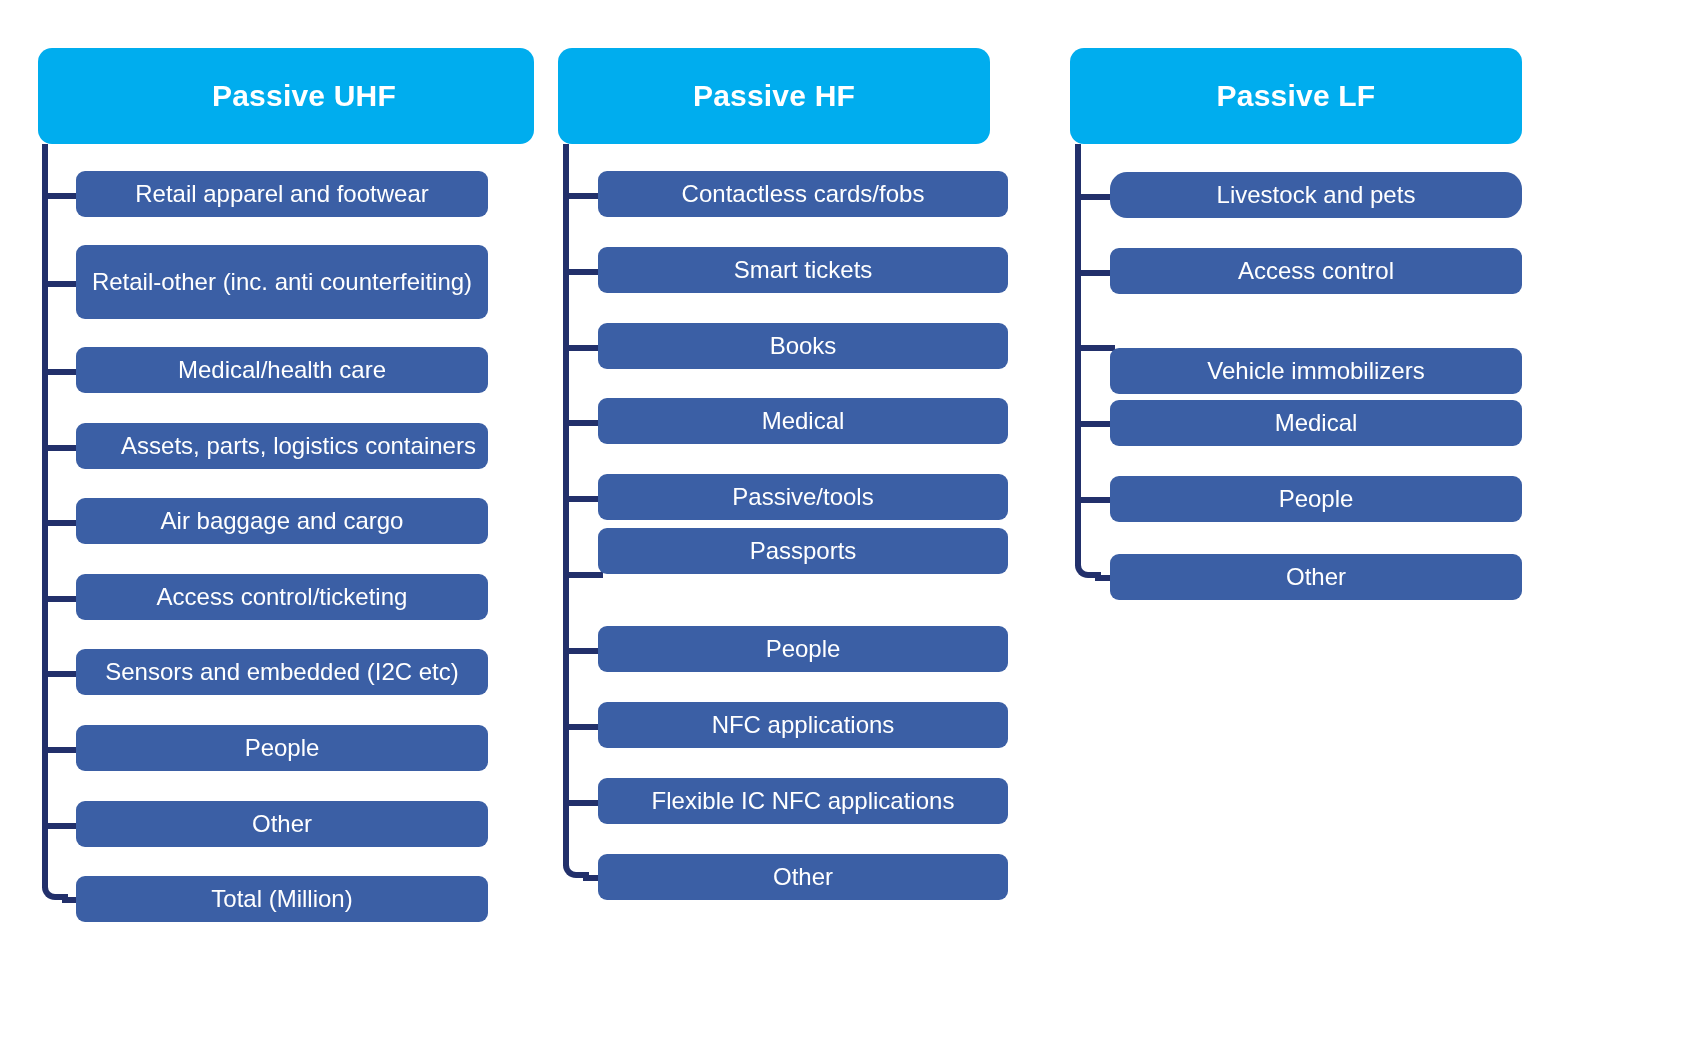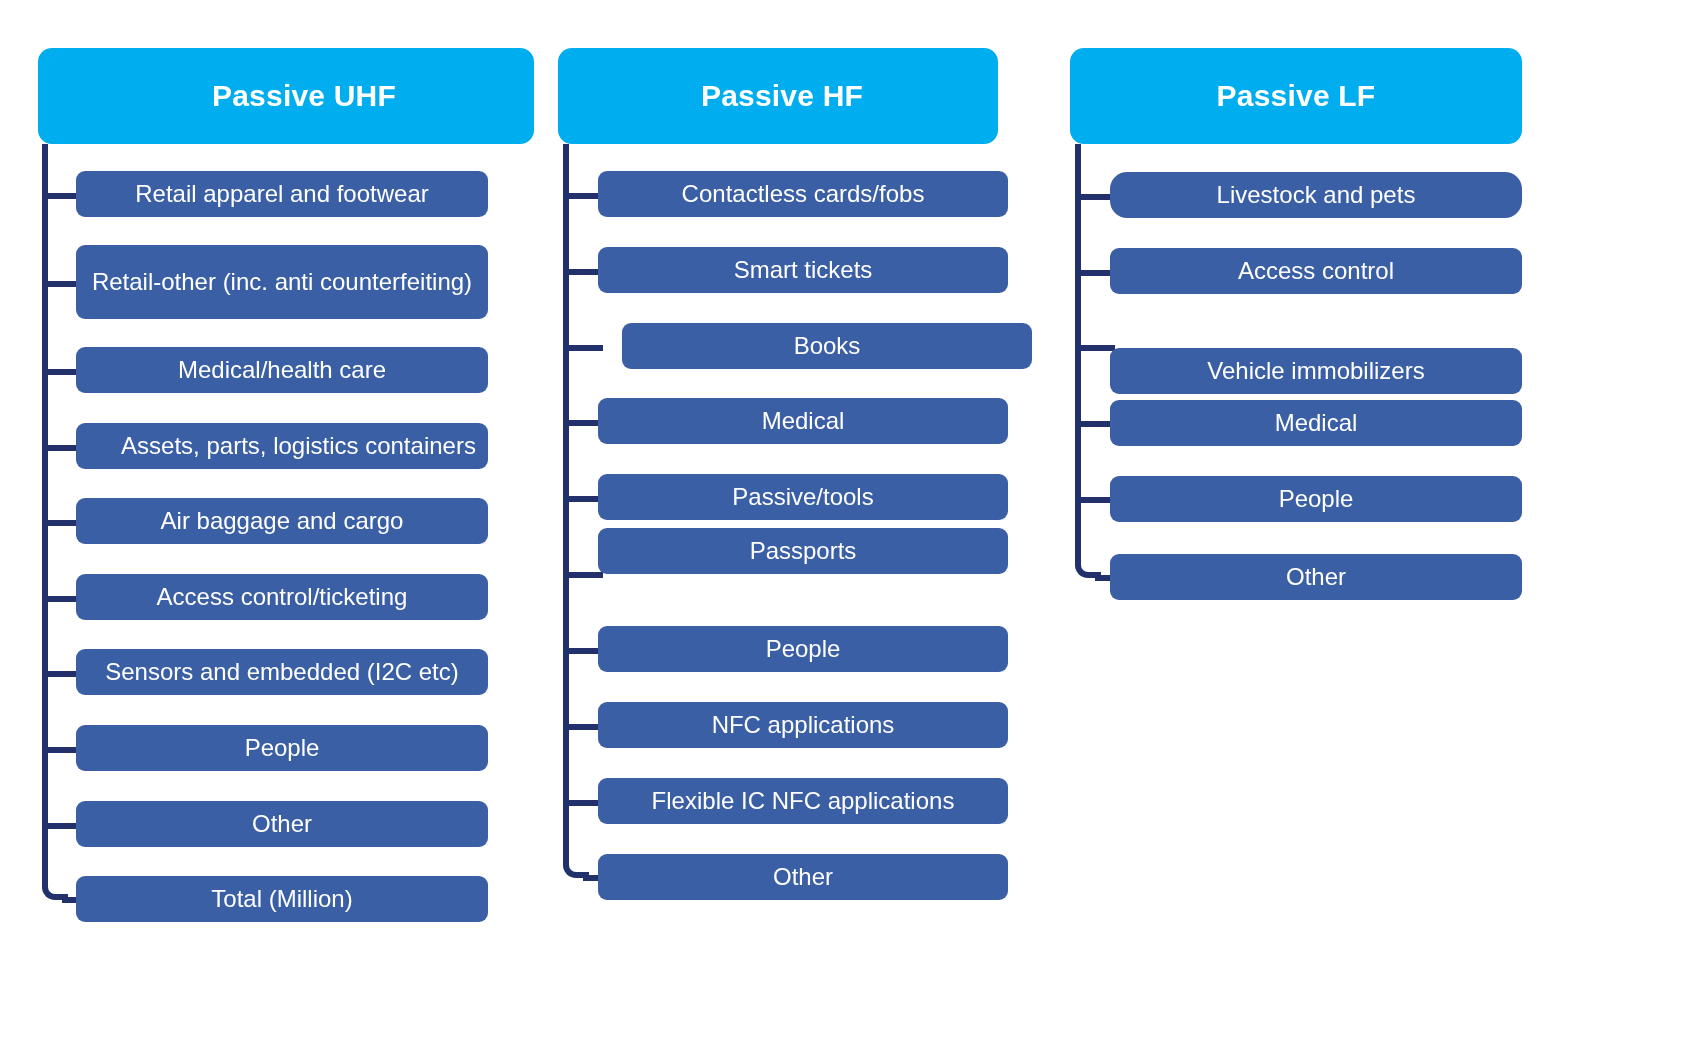--- a/index.html
+++ b/index.html
@@ -108,39 +108,39 @@
     <div class="node" style="left:76px; top:423px; width:412px; height:46px;padding-left:43px;">Assets, parts, logistics containers</div>
     <div class="node" style="left:76px; top:498px; width:412px; height:46px;">Air baggage and cargo</div>
     <div class="node" style="left:76px; top:574px; width:412px; height:46px;">Access control/ticketing</div>
     <div class="node" style="left:76px; top:649px; width:412px; height:46px;">Sensors and embedded (I2C etc)</div>
     <div class="node" style="left:76px; top:725px; width:412px; height:46px;">People</div>
     <div class="node" style="left:76px; top:801px; width:412px; height:46px;">Other</div>
     <div class="node" style="left:76px; top:876px; width:412px; height:46px;">Total (Million)</div>
   </div>
 
   <div class="column">
-    <div class="col-header" style="left:558px; top:48px; width:432px; height:96px;padding-left:8px;">Passive HF</div>
+    <div class="col-header" style="left:558px; top:48px; width:432px; height:96px;">Passive HF</div>
 
     <div class="trunk" style="left:563px; top:144px; height:722px;"></div>
     <div class="trunk-cap" style="left:563px; top:852px;"></div>
 
     <div class="stub" style="left:567px; top:193px; width:36px;"></div>
     <div class="stub" style="left:567px; top:269px; width:36px;"></div>
     <div class="stub" style="left:567px; top:345px; width:36px;"></div>
     <div class="stub" style="left:567px; top:420px; width:36px;"></div>
     <div class="stub" style="left:567px; top:496px; width:36px;"></div>
     <div class="stub" style="left:567px; top:572px; width:36px;"></div>
     <div class="stub" style="left:567px; top:648px; width:36px;"></div>
     <div class="stub" style="left:567px; top:724px; width:36px;"></div>
     <div class="stub" style="left:567px; top:800px; width:36px;"></div>
     <div class="stub" style="left:583px; top:875px; width:20px;"></div>
 
     <div class="node" style="left:598px; top:171px; width:410px; height:46px;">Contactless cards/fobs</div>
     <div class="node" style="left:598px; top:247px; width:410px; height:46px;">Smart tickets</div>
-    <div class="node" style="left:598px; top:323px; width:410px; height:46px;margin-left:24px;">Books</div>
+    <div class="node" style="left:598px; top:323px; width:410px; height:46px;">Books</div>
     <div class="node" style="left:598px; top:398px; width:410px; height:46px;">Medical</div>
     <div class="node" style="left:598px; top:474px; width:410px; height:46px;">Passive/tools</div>
     <div class="node" style="left:598px; top:528px; width:410px; height:46px;">Passports</div>
     <div class="node" style="left:598px; top:626px; width:410px; height:46px;">People</div>
     <div class="node" style="left:598px; top:702px; width:410px; height:46px;">NFC applications</div>
     <div class="node" style="left:598px; top:778px; width:410px; height:46px;">Flexible IC NFC applications</div>
     <div class="node" style="left:598px; top:854px; width:410px; height:46px;">Other</div>
   </div>
 
   <div class="column">

